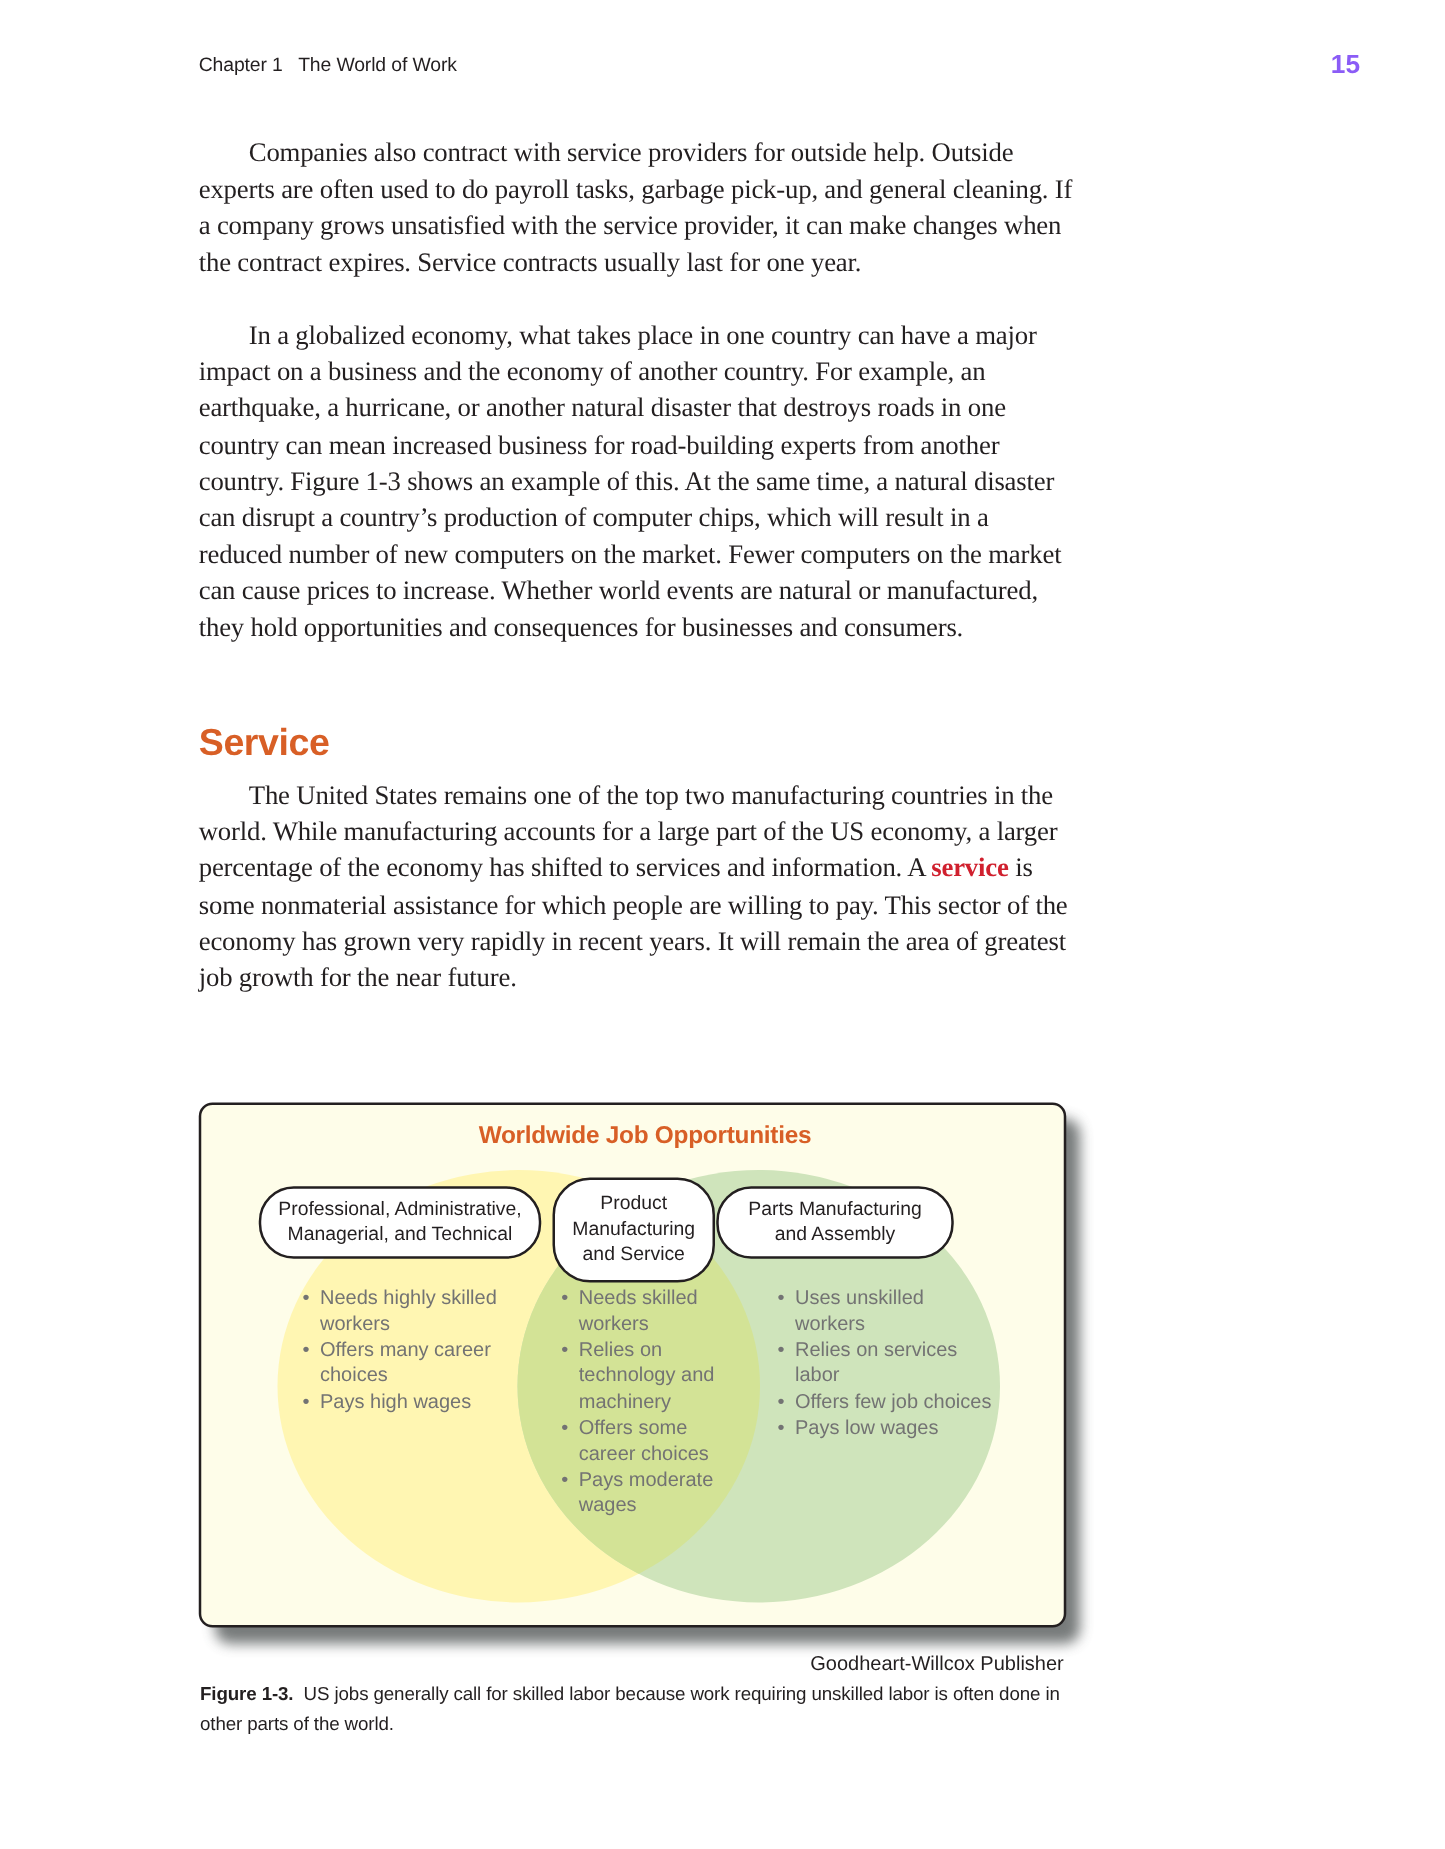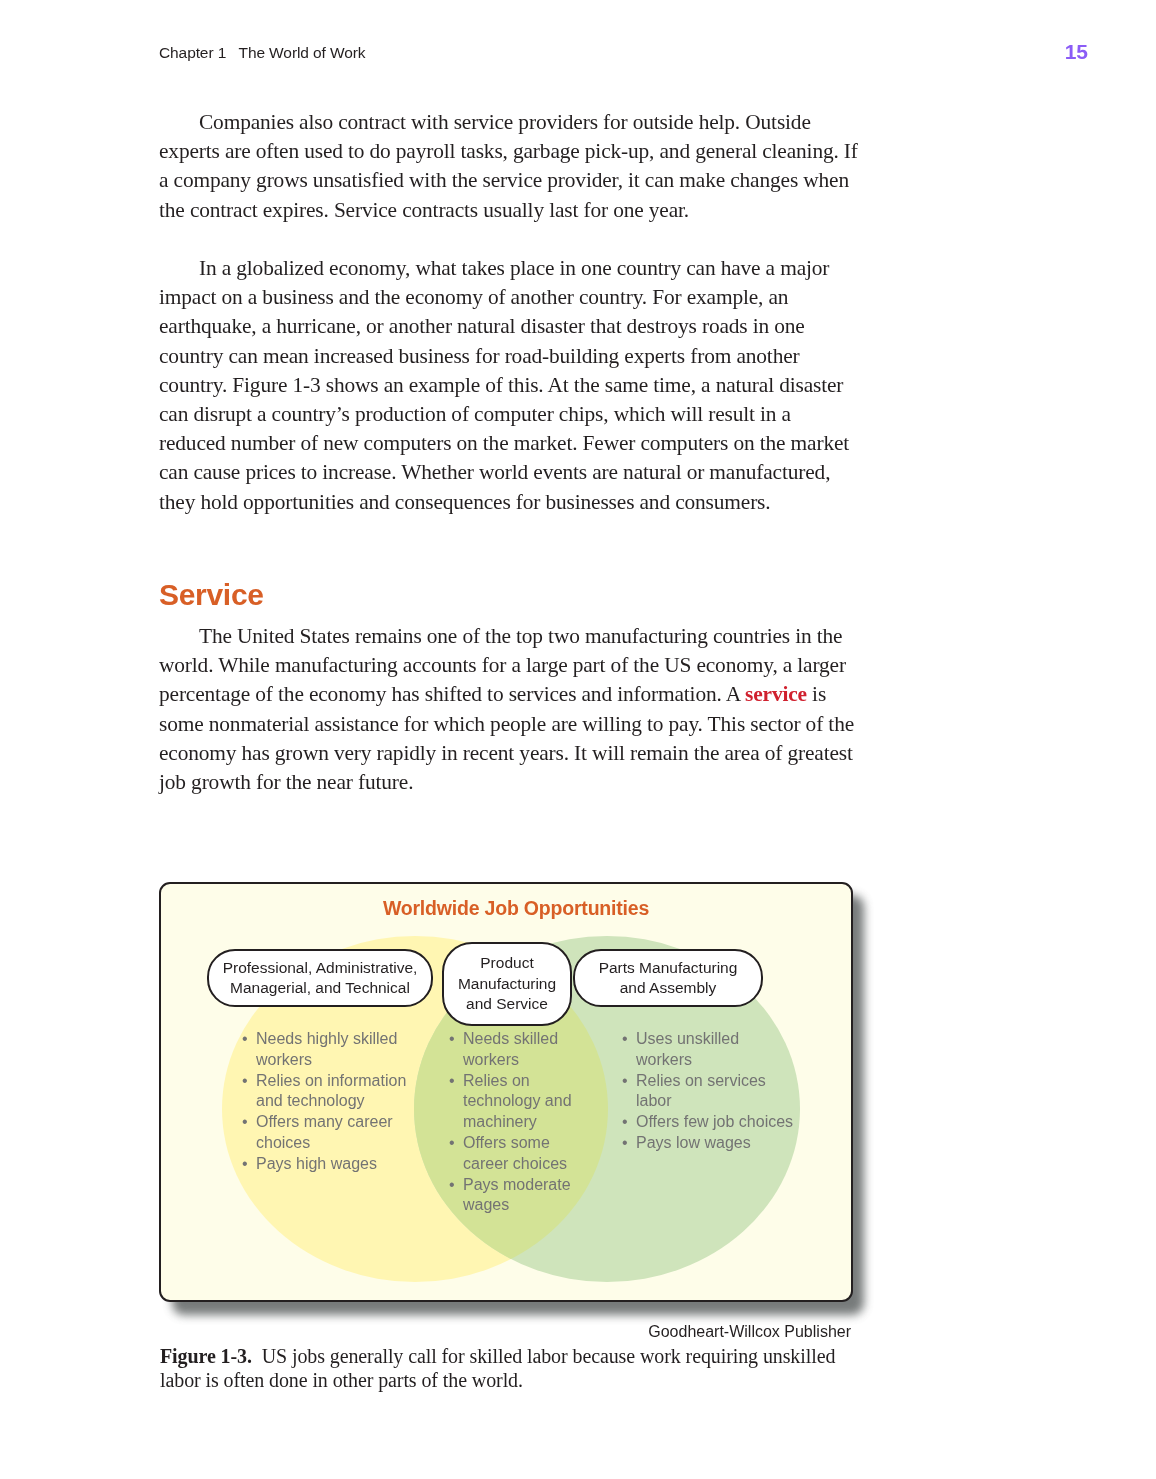--- a/index.html
+++ b/index.html
@@ -70,21 +70,21 @@
   .bl-left { left: 80px; top: 145px; width: 190px; }
   .bl-mid { left: 287px; top: 145px; width: 150px; }
   .bl-right { left: 460px; top: 145px; width: 175px; }
 
   .credit {
     position: absolute; right: 305px; top: 1323px;
     font-family: "Liberation Sans", sans-serif; font-size: 16px; color: #231f20;
   }
   .caption {
     position: absolute; left: 160px; top: 1344px; width: 700px;
-    font-family: Liberation Serif, serif; font-size: 20px; line-height: 24px; color: #231f20;
+    font-family: Liberation Sans, sans-serif; font-size: 15px; line-height: 24px; color: #231f20;
     letter-spacing: -0.1px;
   }
   .caption-label { font-weight: bold; }
 </style>
 </head>
 <body>
 
 <div class="running-head">Chapter 1   The World of Work</div>
 <div class="page-number">15</div>
 
@@ -119,21 +119,20 @@
   <div class="pill pill-left">Professional, Administrative,
 Managerial, and Technical</div>
   <div class="pill pill-mid">Product
 Manufacturing
 and Service</div>
   <div class="pill pill-right">Parts Manufacturing
 and Assembly</div>
 
   <ul class="bullets bl-left">
     <li>Needs highly skilled workers</li>
-    <li>Relies on information and technology</li>
     <li>Offers many career choices</li>
     <li>Pays high wages</li>
   </ul>
   <ul class="bullets bl-mid">
     <li>Needs skilled workers</li>
     <li>Relies on technology and machinery</li>
     <li>Offers some career choices</li>
     <li>Pays moderate wages</li>
   </ul>
   <ul class="bullets bl-right">

